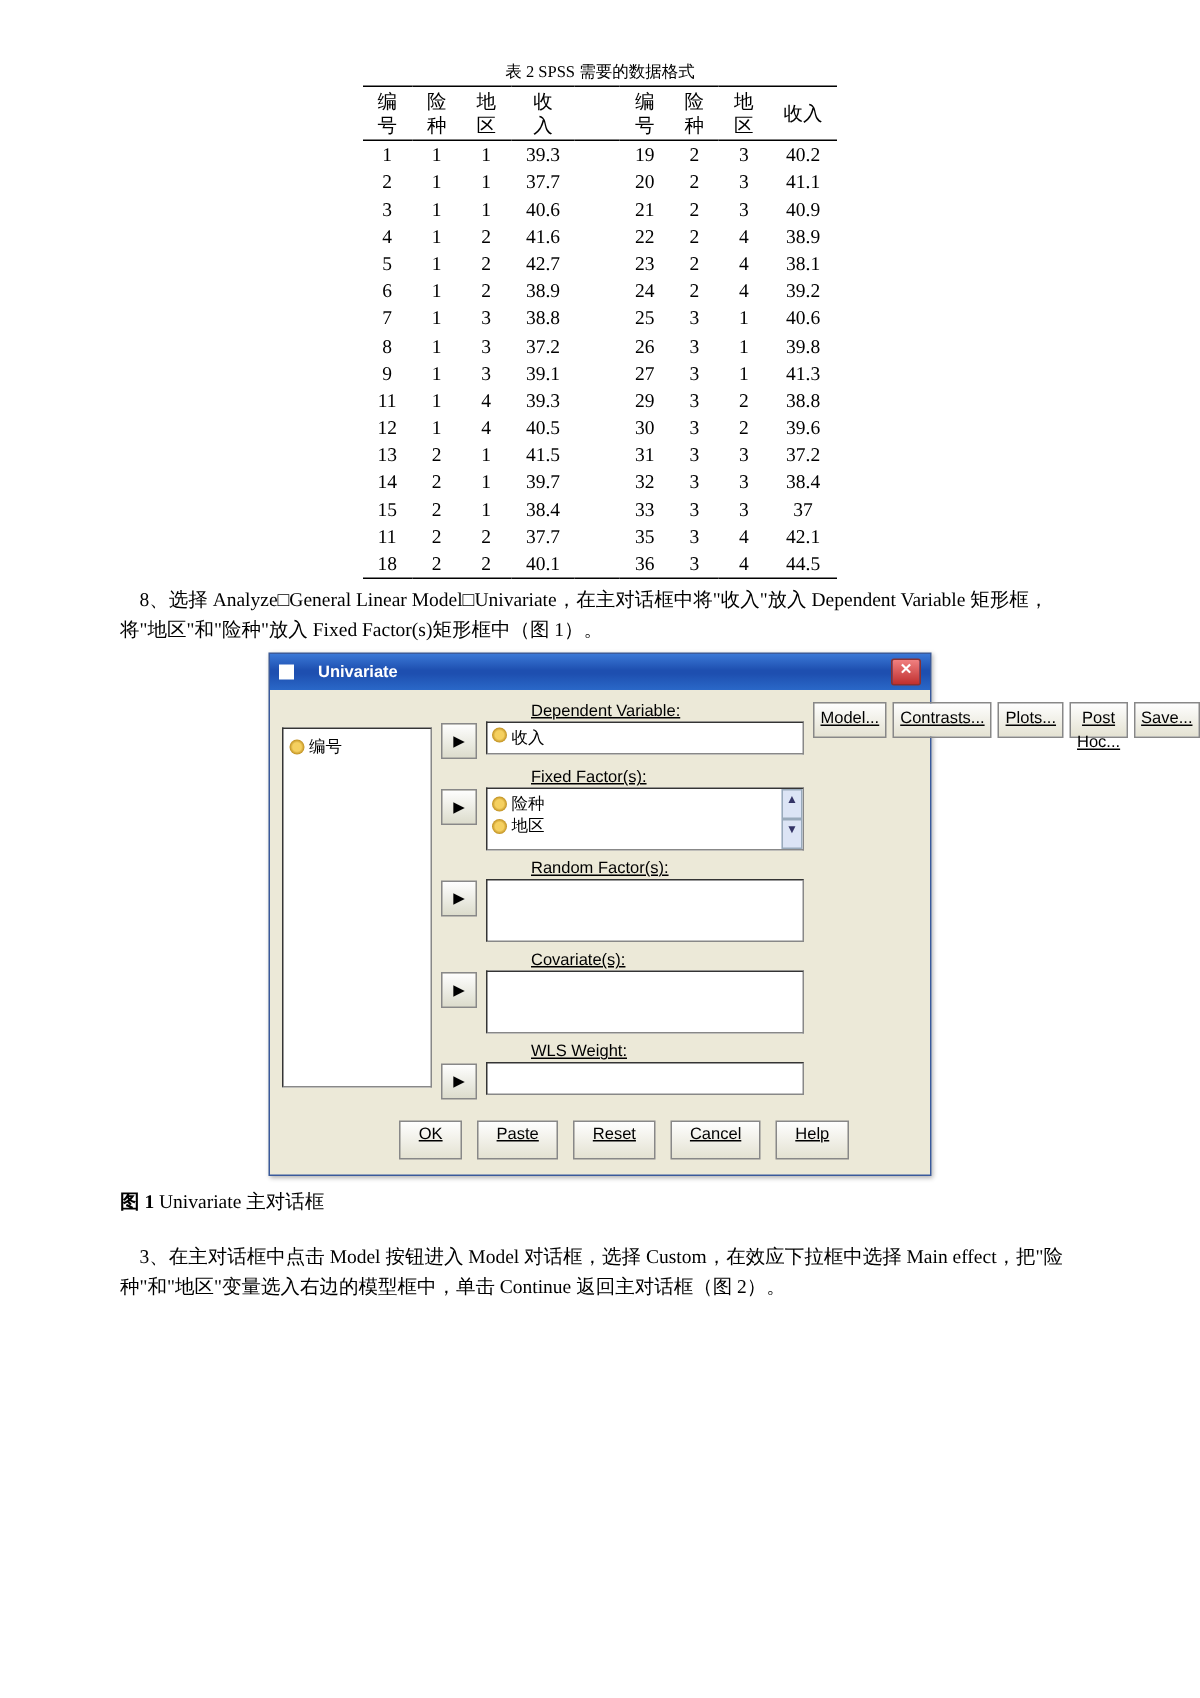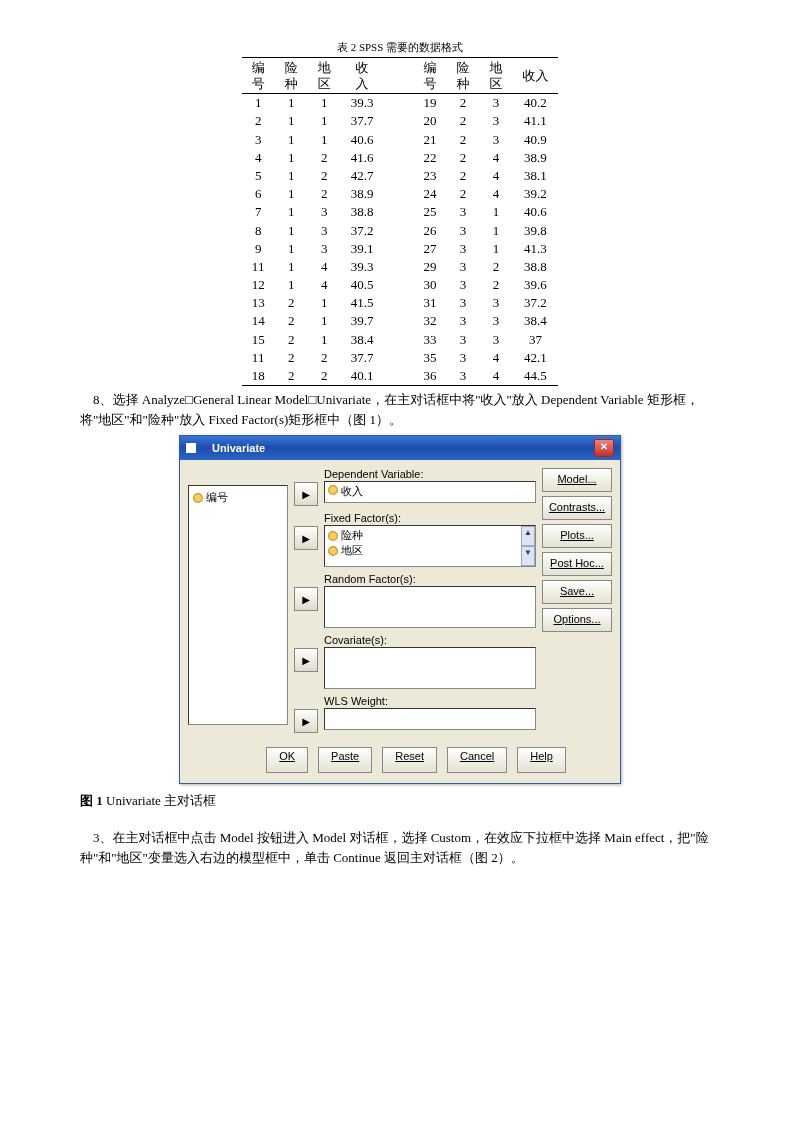--- a/index.html
+++ b/index.html
@@ -112,33 +112,33 @@
   .fld-row { display:flex; align-items:flex-start; gap:6px; }
   .move-btn {
     width:22px; height:22px;
     background: linear-gradient(to bottom,#fefefe,#dcdccc);
     border:1px solid #888;
     display:flex; align-items:center; justify-content:center;
     font-size:10px;
     margin-top:14px;
   }
   .fld-col { flex:1; display:flex; flex-direction:column; }
-  .fld-label { font-size:11px; margin-bottom:1px; }
+  .fld-label { font-size:11px; text-decoration:underline; margin-bottom:1px;margin-left:30px; }
   .fld-box {
     background:#fff;
     border:1px inset #888;
     padding:2px 3px;
     min-height:16px;
     font-size:11px;
   }
   .fld-box.tall { height:36px; overflow:auto; position:relative; }
   .scroll-arrows { position:absolute; right:0; top:0; bottom:0; width:14px; display:flex; flex-direction:column; }
   .sa-up,.sa-dn { flex:1; background:#dce4f5; border:1px solid #9ab; font-size:8px; text-align:center; line-height:12px; color:#336; }
   .right-col {
-    display:flex; flex-direction:column; gap:4px;
+    display:flex; flex-direction:row; gap:4px;
     width:70px;
   }
   .dlg-btn {
     background: linear-gradient(to bottom,#fefefe,#e4e2d2);
     border:1px solid #888;
     padding:2px 4px;
     font-size:11px;
     text-align:center;
     text-decoration:underline;
     height:18px;

